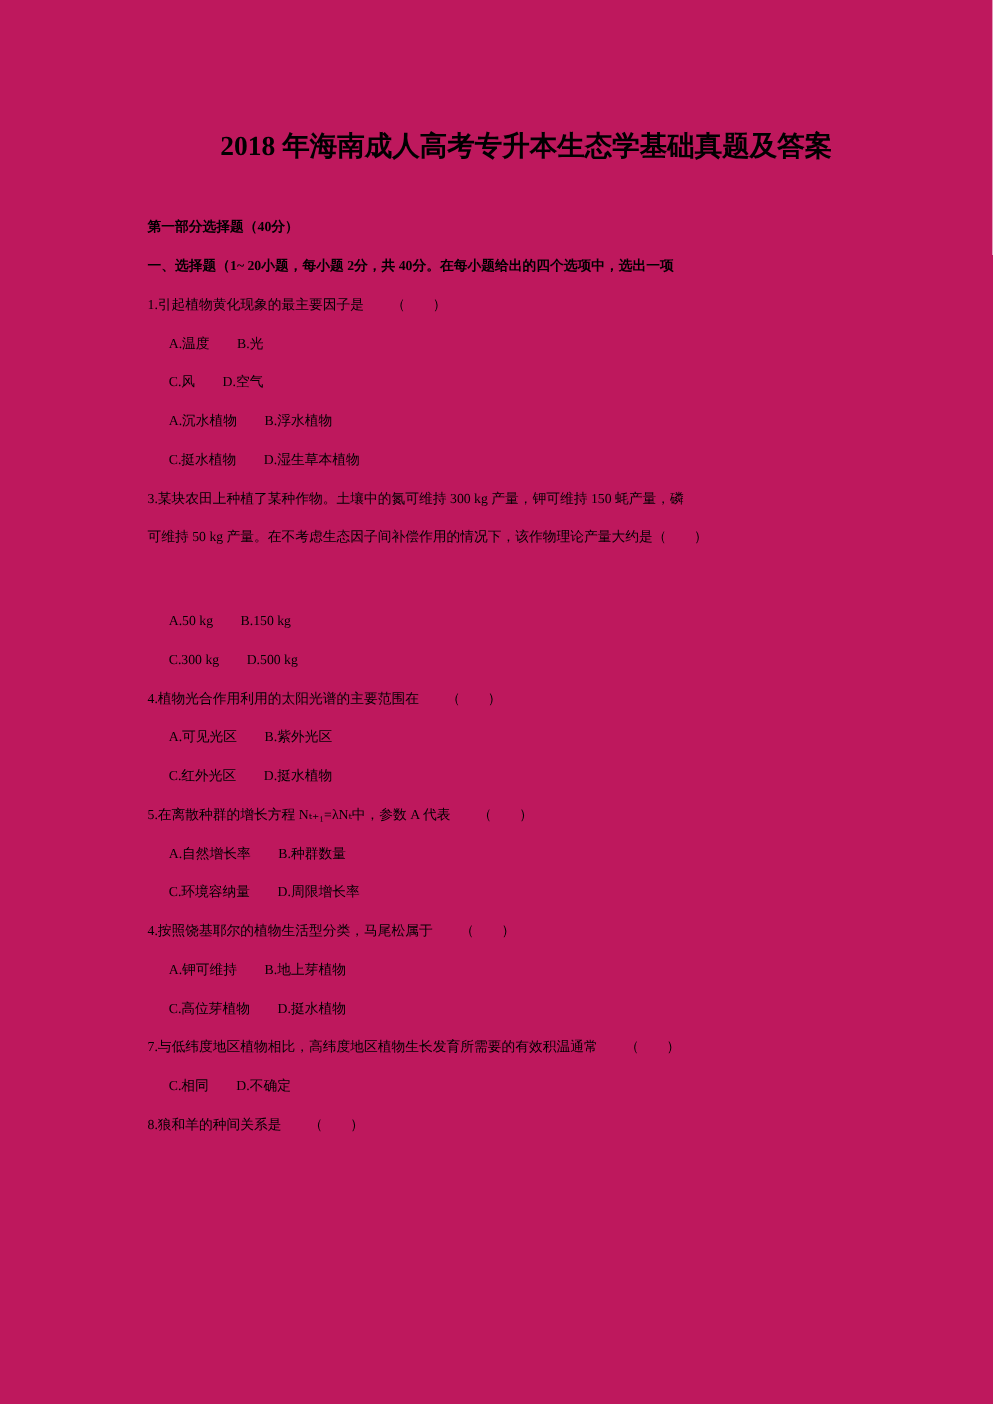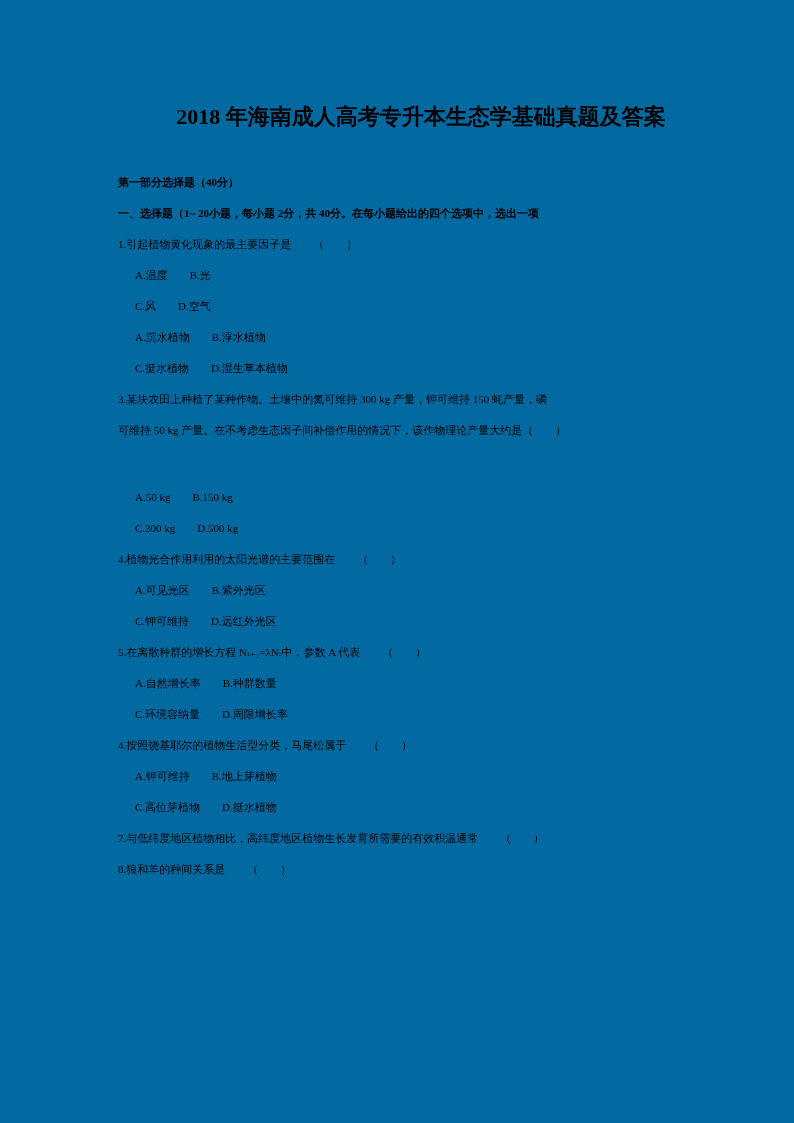--- a/index.html
+++ b/index.html
@@ -4,21 +4,21 @@
 <style>
   html, body {
     margin: 0;
     padding: 0;
     background: #ffffff;
   }
   .page {
     position: relative;
     width: 794px;
     height: 1123px;
-    background: #0369a1;
+    background: #be185d;
     overflow: hidden;
     color: #000000;
     font-family: "Liberation Serif", "DejaVu Serif", serif;
   }
   .content {
     padding: 101px 70px 0 118px;
   }
   .doc-title {
     font-size: 22px;
     font-weight: bold;
@@ -65,37 +65,38 @@
       <p class="line">3.某块农田上种植了某种作物。土壤中的氮可维持 300 kg 产量，钾可维持 150 蚝产量，磷</p>
       <p class="line">可维持 50 kg 产量。在不考虑生态因子间补偿作用的情况下，该作物理论产量大约是（　　）</p>
       <div class="spacer"></div>
       <p class="line option-line">A.50 kg　　B.150 kg</p>
       <p class="line option-line">C.300 kg　　D.500 kg</p>
     </div>
 
     <div>
       <p class="line">4.植物光合作用利用的太阳光谱的主要范围在　　（　　）</p>
       <p class="line option-line">A.可见光区　　B.紫外光区</p>
-      <p class="line option-line">C.钾可维持　　D.远红外光区</p>
+      <p class="line option-line">C.红外光区　　D.挺水植物</p>
     </div>
 
     <div>
       <p class="line">5.在离散种群的增长方程 Nₜ₊₁=λNₜ中，参数 A 代表　　（　　）</p>
       <p class="line option-line">A.自然增长率　　B.种群数量</p>
       <p class="line option-line">C.环境容纳量　　D.周限增长率</p>
     </div>
 
     <div>
       <p class="line">4.按照饶基耶尔的植物生活型分类，马尾松属于　　（　　）</p>
       <p class="line option-line">A.钾可维持　　B.地上芽植物</p>
       <p class="line option-line">C.高位芽植物　　D.挺水植物</p>
     </div>
 
     <div>
       <p class="line">7.与低纬度地区植物相比，高纬度地区植物生长发育所需要的有效积温通常　　（　　）</p>
+      <p class="line option-line">C.相同　　D.不确定</p>
     </div>
 
     <div>
       <p class="line">8.狼和羊的种间关系是　　（　　）</p>
     </div>
 
   </div>
 </div>
 
 </body></html>

